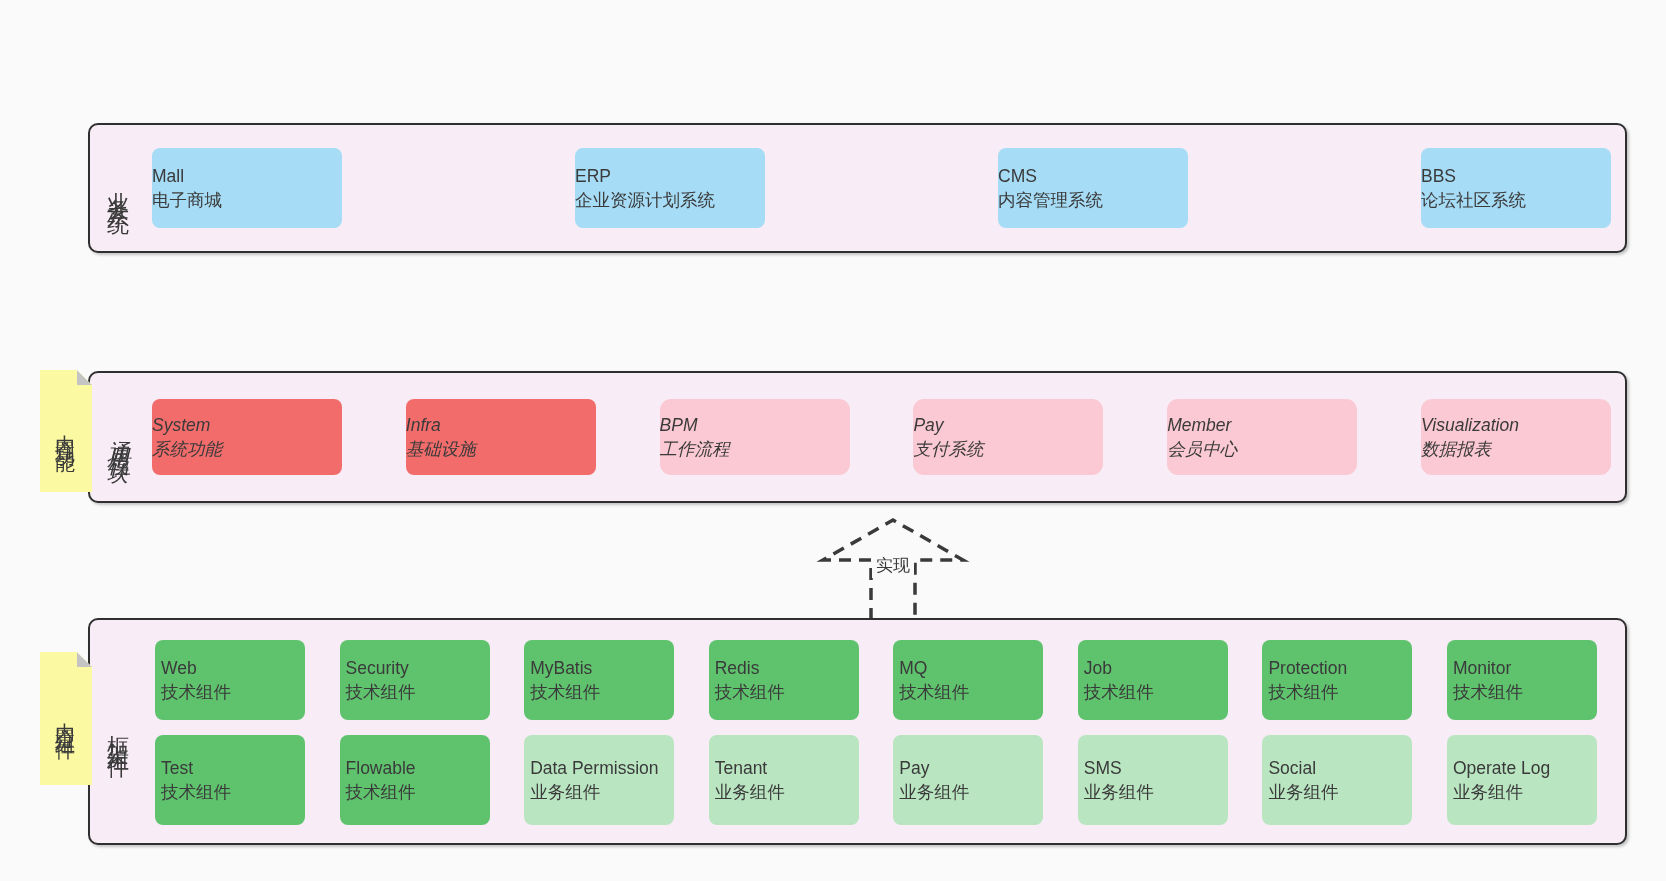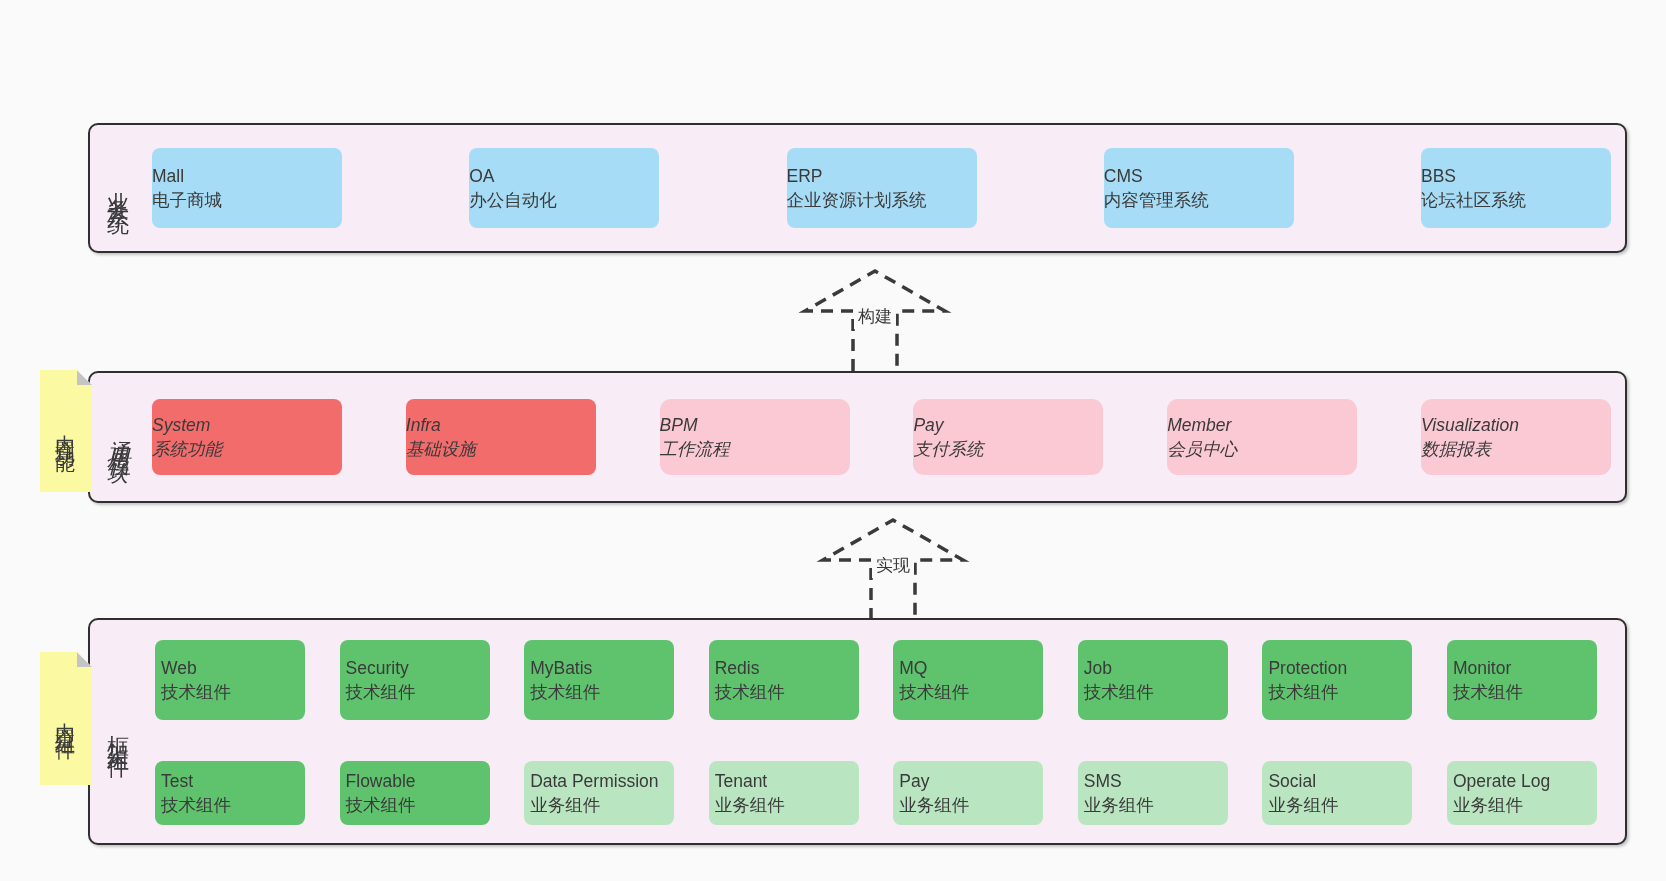--- a/index.html
+++ b/index.html
@@ -21,21 +21,21 @@
           display:flex;justify-content:space-between;align-items:center;}
   .rows8{position:absolute;left:65px;right:28px;top:20px;bottom:18px;
          display:flex;flex-direction:column;justify-content:space-between;}
   .rows8 .boxrow8{display:flex;justify-content:space-between;}
 
   .dbox{display:flex;flex-direction:column;justify-content:center;align-items:flex-start;
         border-radius:8px;text-align:center;font-size:17.5px;line-height:24px;color:var(--text);}
   .w190{width:190px;height:80px;}
   .w190m{width:190px;height:76px;}
   .w150{width:150px;height:80px;padding:0 6px;box-sizing:border-box;}
-  .w150b{width:150px;height:64px;padding:0 6px;box-sizing:border-box;}
+  .w150b{width:150px;height:90px;padding:0 6px;box-sizing:border-box;}
   .blue{background:var(--box-blue);}
   .red{background:var(--box-red);}
   .pink{background:var(--box-pink);border-radius:11px;}
   .green{background:var(--box-green);}
   .lightgreen{background:var(--box-lightgreen);}
 
   .sticky{position:absolute;left:40px;width:52px;background:var(--sticky-yellow);
           box-shadow:1px 2px 2px rgba(0,0,0,0.18);z-index:3;
           clip-path:polygon(0 0,calc(100% - 15px) 0,100% 15px,100% 100%,0 100%);}
   .sticky-fold{position:absolute;top:0;right:0;width:15px;height:15px;background:var(--sticky-fold);
@@ -57,44 +57,34 @@
 <div class="canvas">
 
   <section class="panel panel-business">
     <div class="vlabel">业务系统</div>
     <div class="boxrow">
       <div class="dbox blue w190">
         <span>Mall</span>
         <span>电子商城</span>
       </div>
       <div class="dbox blue w190">
-        <span>OA</span>
-        <span>办公自动化</span>
-      </div>
-      <div class="dbox blue w190">
         <span>ERP</span>
         <span>企业资源计划系统</span>
       </div>
       <div class="dbox blue w190">
         <span>CMS</span>
         <span>内容管理系统</span>
       </div>
       <div class="dbox blue w190">
         <span>BBS</span>
         <span>论坛社区系统</span>
       </div>
     </div>
   </section>
 
-  <div class="arrow arrow1">
-    <svg width="160" height="108" viewBox="0 0 160 108">
-      <path d="M58 108 V48 H10 L80 8 L150 48 H102 V108"></path>
-    </svg>
-    <span class="arrow-label">构建</span>
-  </div>
 
   <div class="sticky sticky1">
     <div class="sticky-fold"></div>
     <div class="vlabel">内置功能</div>
   </div>
   <section class="panel panel-modules">
     <div class="vlabel">通用模块</div>
     <div class="boxrow">
       <div class="dbox red w190m">
         <span>System</span>

